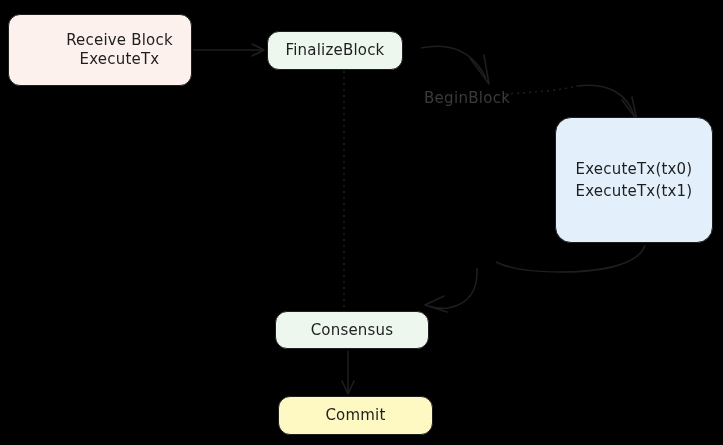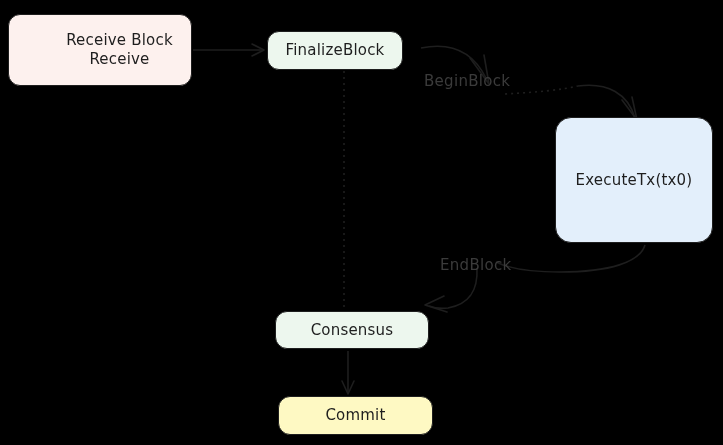--- a/index.html
+++ b/index.html
@@ -66,21 +66,21 @@
     font-size: 15px;
   }
   .edge-label {
     position: absolute;
     color: #3b3b3b;
     font-size: 15px;
     white-space: nowrap;
     user-select: none;
     letter-spacing: 0.3px;
   }
-  #label-beginblock { left: 424px; top: 72px; }
+  #label-beginblock { left: 424px; top: 89px; }
   #label-endblock   { left: 440px; top: 256px; }
   svg#wires {
     position: absolute;
     left: 0; top: 0;
     width: 723px; height: 445px;
     overflow: visible;
     pointer-events: none;
   }
   svg#wires path, svg#wires line { fill: none; stroke: #1e1e1e; stroke-width: 1.6; }
   svg#wires .dashed { stroke-dasharray: 2 4; stroke-width: 1.6; }
@@ -123,35 +123,35 @@
     </g>
 
     <g>
       <line x1="348" y1="351" x2="348" y2="392"></line>
       <path class="head" d="M 342 381 L 348 394 L 354 381"></path>
     </g>
   </svg>
 
   <div class="node" id="node-receive">
     <span class="line">Receive Block</span>
-    <span class="line">Receive</span>
+    <span class="line">ExecuteTx</span>
   </div>
 
   <div class="node" id="node-finalize">
     <span class="line">FinalizeBlock</span>
   </div>
 
   <div class="node" id="node-execute">
     <span class="line">ExecuteTx(tx0)</span>
+    <span class="line">ExecuteTx(tx1)</span>
   </div>
 
   <div class="node" id="node-consensus">
     <span class="line">Consensus</span>
   </div>
 
   <div class="node" id="node-commit">
     <span class="line">Commit</span>
   </div>
 
   <div class="edge-label" id="label-beginblock">BeginBlock</div>
-  <div class="edge-label" id="label-endblock">EndBlock</div>
 
 </div>
 
 </body></html>

